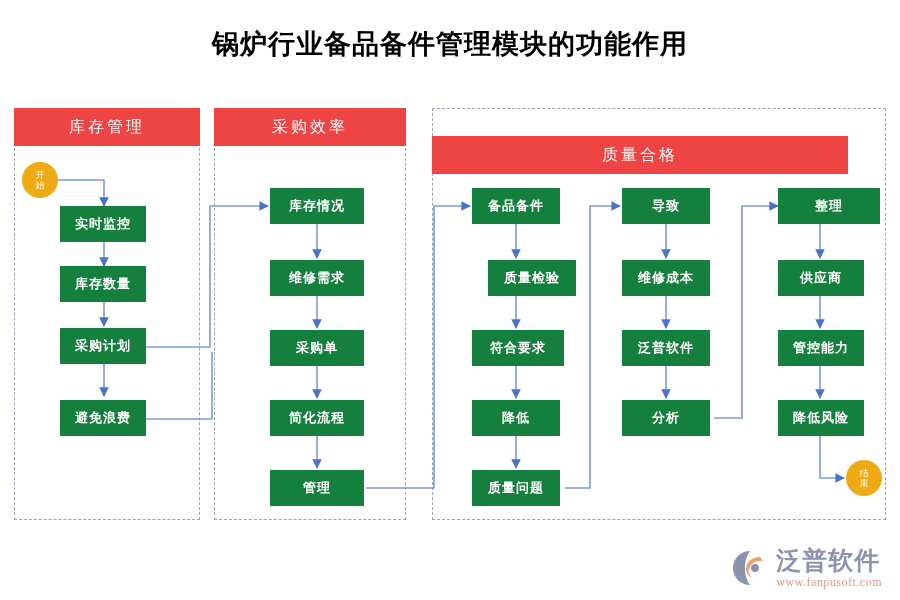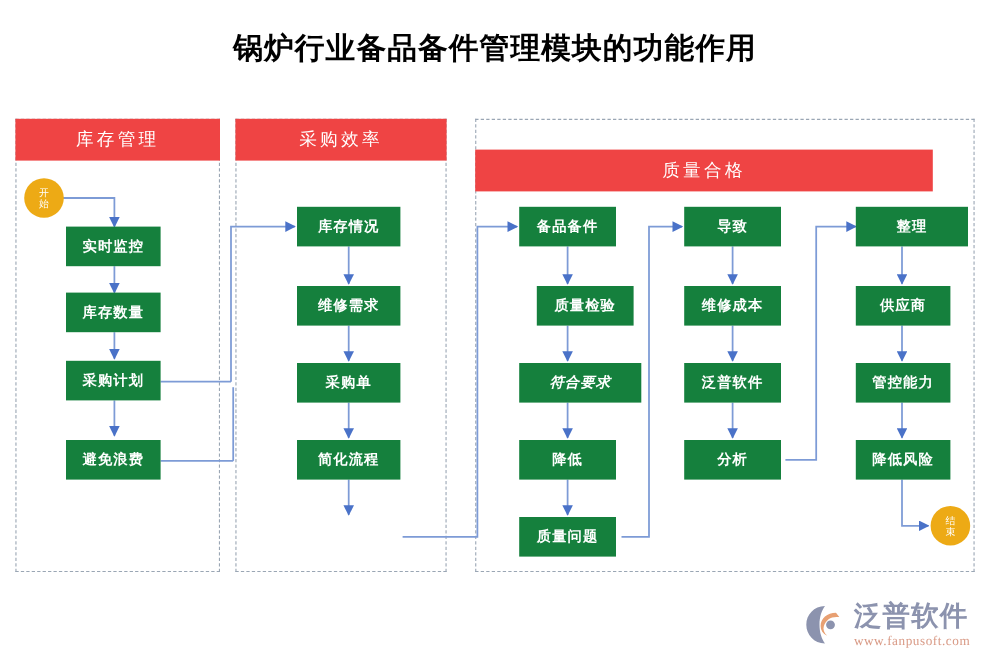--- a/index.html
+++ b/index.html
@@ -177,28 +177,31 @@
   </div>
   <div class="node" style="left:270px;top:260px;width:94px;height:36px;">
     <span>维修需求</span>
   </div>
   <div class="node" style="left:270px;top:330px;width:94px;height:36px;">
     <span>采购单</span>
   </div>
   <div class="node" style="left:270px;top:400px;width:94px;height:36px;">
     <span>简化流程</span>
   </div>
+  <div class="node" style="left:270px;top:470px;width:94px;height:36px;">
+    <span>管理</span>
+  </div>
 
   <div class="node" style="left:472px;top:188px;width:88px;height:36px;">
     <span>备品备件</span>
   </div>
   <div class="node" style="left:488px;top:260px;width:88px;height:36px;">
     <span>质量检验</span>
   </div>
-  <div class="node" style="left:472px;top:330px;width:111px;height:36px;font-style:italic;">
+  <div class="node" style="left:472px;top:330px;width:92px;height:36px;">
     <span>符合要求</span>
   </div>
   <div class="node" style="left:472px;top:400px;width:88px;height:36px;">
     <span>降低</span>
   </div>
   <div class="node" style="left:472px;top:470px;width:88px;height:36px;">
     <span>质量问题</span>
   </div>
 
   <div class="node" style="left:622px;top:188px;width:88px;height:36px;">

